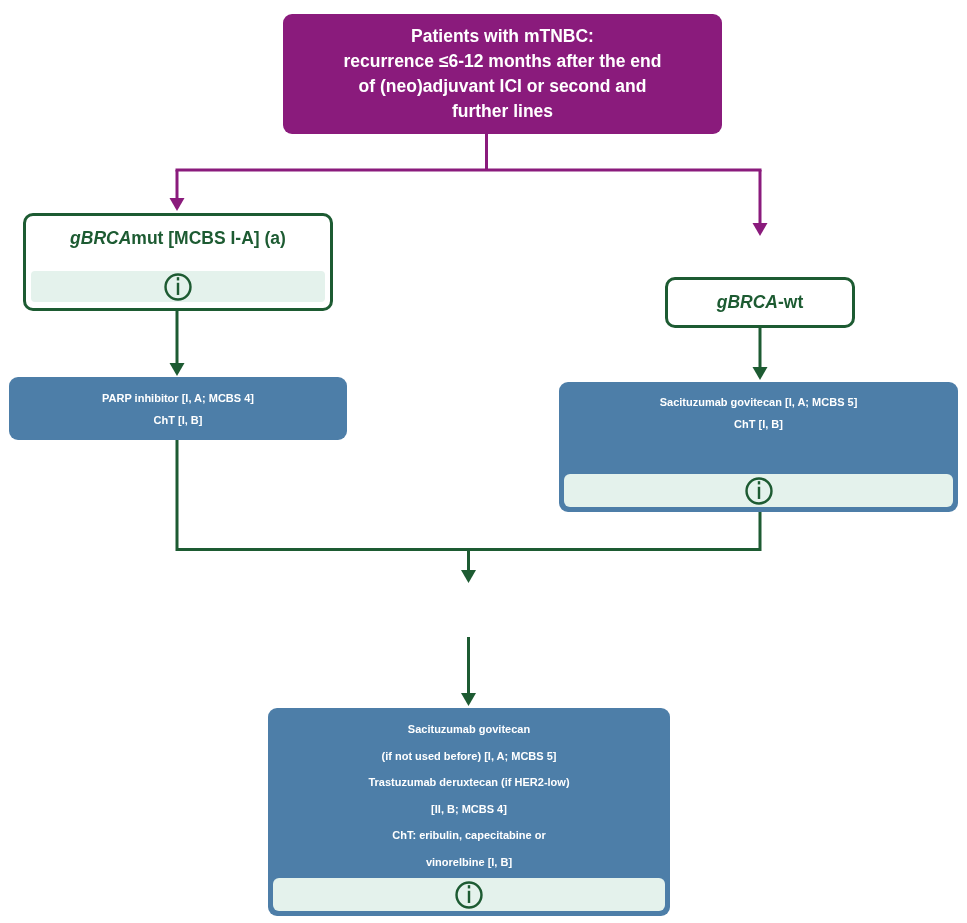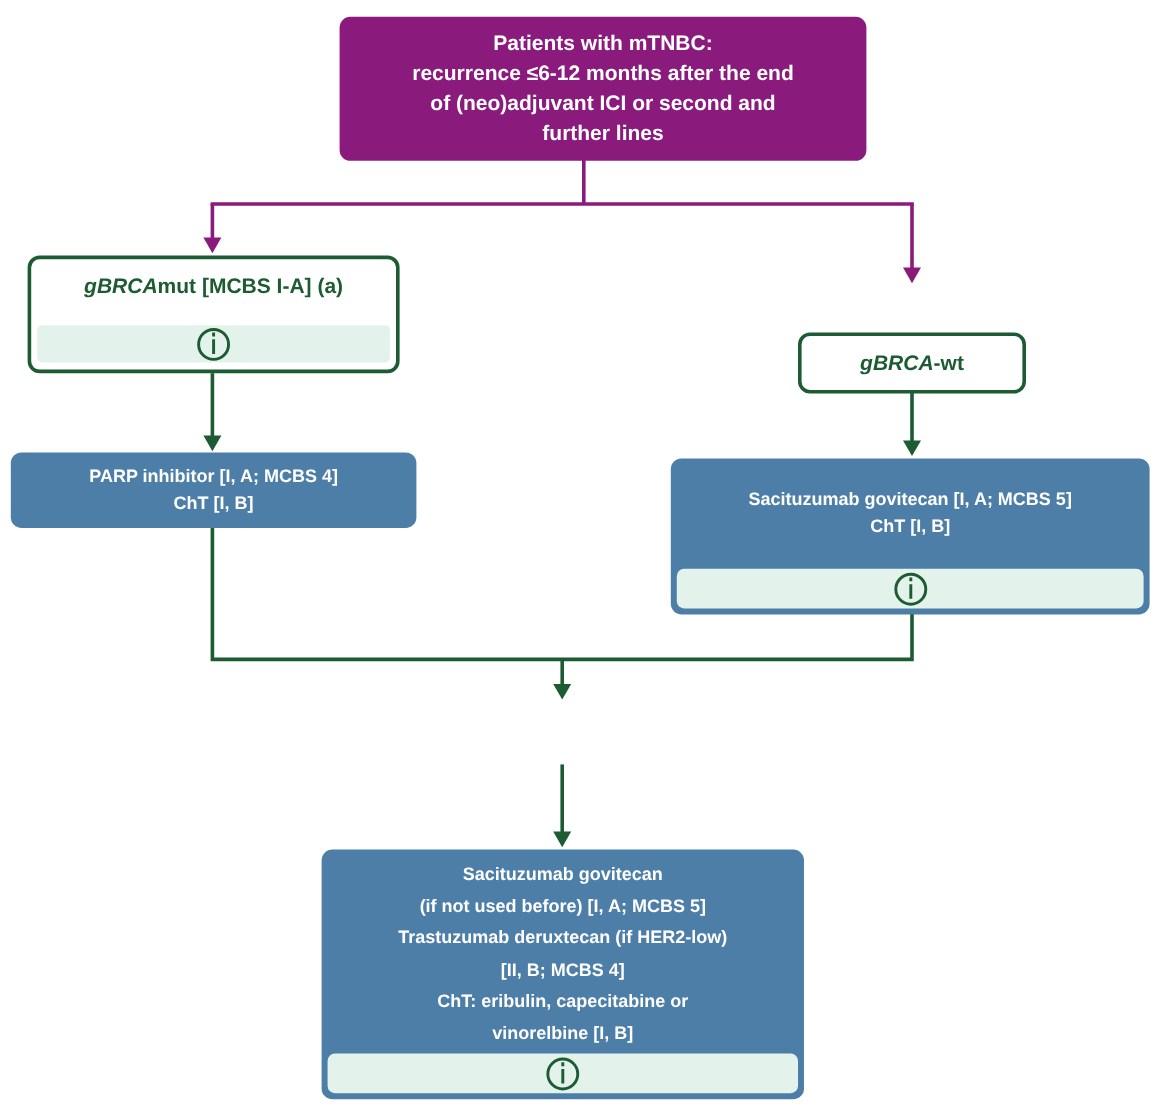--- a/index.html
+++ b/index.html
@@ -87,31 +87,31 @@
     border-radius: 6px;
   }
   .info-icon-svg { display: block; }
 
   
   .blue-box {
     background: var(--blue);
     border-radius: 9px;
     color: var(--text-on-dark);
     font-weight: bold;
-    font-size: 15px;
+    font-size: 11px;
     line-height: 22px;
   }
   .parp-box {
     left: 9px; top: 377px; width: 338px; height: 63px;
     display: flex; align-items: center; justify-content: center;
   }
   .sg-box {
     left: 559px; top: 382px; width: 399px; height: 130px;
   }
-  .sg-box .blue-text { padding-top: 24px; }
+  .sg-box .blue-text { padding-top: 9px; }
   .later-box {
     left: 268px; top: 708px; width: 402px; height: 208px;
     line-height: 26.5px;
   }
   .later-box .blue-text { padding-top: 8px; }
 </style>
 </head>
 <body>
 
 <div class="canvas">

